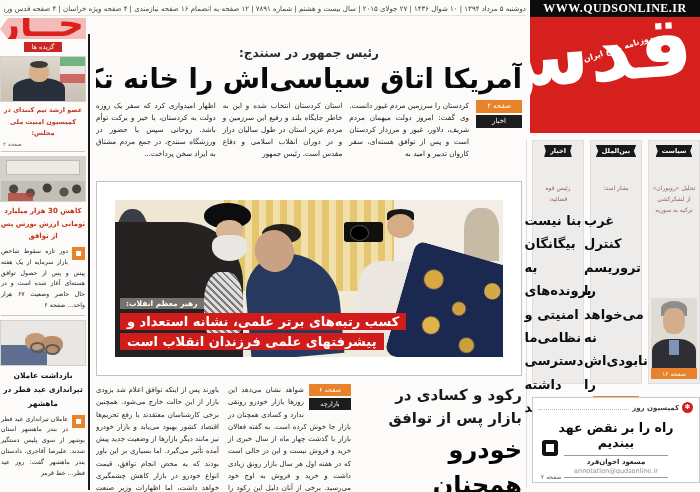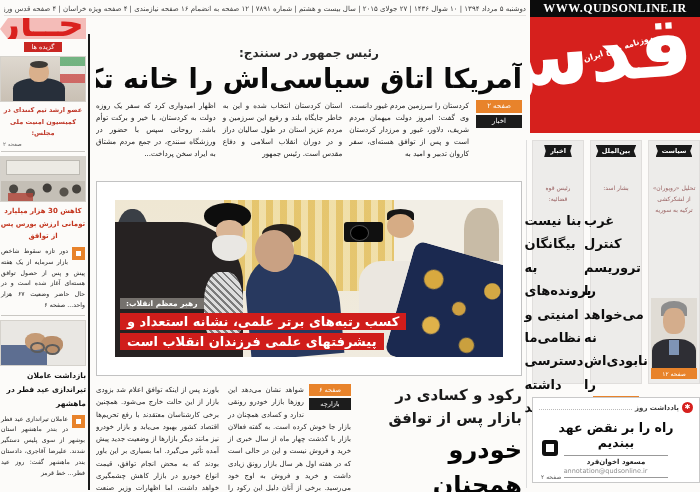--- a/index.html
+++ b/index.html
@@ -26,21 +26,21 @@
   .promo span{position:absolute;top:-15px;right:2px;font-size:36px;font-weight:800;color:#da211e;letter-spacing:1px}
   .promo .notch{position:absolute;left:0;top:0;border-top:11px solid #fcfbf9;border-bottom:10px solid #fcfbf9;border-right:8px solid transparent}
   .rail-label{margin:3px auto 0;background:#c92723;color:#fff;font-size:6.5px;padding:1px 8px;width:max-content}
   .rail-photo{height:46px;margin-top:4px;position:relative;overflow:hidden;border:1px solid #d5d2cc}
   .rail-kicker{font-size:6.5px;color:#c0392b;font-weight:bold;text-align:center;line-height:1.8;margin-top:3px}
   .rail-head{font-size:9px;font-weight:bold;text-align:center;line-height:1.85;color:#0f0f0f;margin-top:1px}
   .rail-page{font-size:5.5px;color:#666;text-align:left;margin:1px 3px 0}
   .rail-sep{border-top:1px solid #c9c7c3;margin:4px 1px}
   .rail-title2{font-size:7px;font-weight:bold;color:#c3341d;text-align:center;line-height:1.8;margin-top:3px}
   .rail-body{font-size:6.2px;text-align:justify;line-height:1.75;color:#222;margin-top:3px;padding:0 1px}
-  .rail-head3{font-size:7.5px;font-weight:bold;text-align:right;line-height:1.85;margin-top:3px}
+  .rail-head3{font-size:7.5px;font-weight:bold;text-align:center;line-height:1.85;margin-top:3px}
   .sq{width:13px;height:13px;border:4px solid #e8832b;background:#fff;float:right;margin:1px 0 1px 4px}
   
   .sc1{background:linear-gradient(#ded8cf,#c9c0b4)}
   .sc1 .flag{position:absolute;right:0;top:0;width:30%;height:60%;opacity:.65;
     background:linear-gradient(#3aa05a 0 33%,#f2f2f2 33% 66%,#cc3333 66%)}
   .sc1 .suit{position:absolute;left:14%;bottom:0;width:62%;height:52%;background:#272f3a;border-radius:45% 45% 0 0}
   .sc1 .head{position:absolute;left:33%;top:12%;width:24%;height:44%;background:#d9b08c;border-radius:45%}
   .sc1 .hair{position:absolute;left:34%;top:8%;width:22%;height:16%;background:#3d3a36;border-radius:50%}
   .sc2{background:#d6d2cb}
   .sc2 .board{position:absolute;top:6%;left:6%;width:88%;height:34%;background:#eceae4;border:1px solid #bdbab3}
@@ -137,21 +137,21 @@
   .pt-lar .mic2{left:28%;bottom:0;width:10%;height:22%;background:#343a42;transform:rotate(-10deg)}
   
   .note{margin-top:13px;height:86px;background:#fff;border:1px solid #c9c9c9;position:relative;padding:4px 6px}
   .note-head{display:flex;direction:rtl;align-items:center;gap:3px}
   .note-icon{width:11px;height:11px;border-radius:50%;background:#d6201d;color:#fff;font-size:7px;line-height:11px;text-align:center;flex:0 0 11px}
   .note-label{font-size:7px;font-weight:bold;color:#3d3d3d;white-space:nowrap}
   .leader{flex:1;border-bottom:1px dotted #bbb;height:5px}
   .note-title{text-align:center;font-size:12.5px;font-weight:bold;color:#0b0b0b;margin-top:7px}
   .note-author{width:68%;margin:5px auto 0;text-align:center;font-size:7px;font-weight:bold;color:#222;
     border-top:1px solid #999;padding-top:2px}
-  .note-email{width:68%;margin:1px auto 0;font-size:6.5px;color:#8f8f8f;
+  .note-email{width:68%;margin:1px auto 0;text-align:center;font-size:6.5px;color:#8f8f8f;
     border-bottom:1px solid #999;padding-bottom:2px;direction:ltr}
   .note-logo{position:absolute;left:9px;top:42px;width:16px;height:16px;background:#111;border-radius:3px}
   .note-logo::after{content:"";position:absolute;left:4px;top:4px;width:8px;height:8px;background:#fff}
   .note-page{position:absolute;left:8px;bottom:2px;font-size:6px;color:#555}
 </style>
 </head>
 <body>
 
 <div id="page">
 
@@ -301,21 +301,21 @@
           <div class="mic1"></div>
           <div class="mic2"></div>
         </div>
         <div class="page-badge">صفحه ۲</div>
       </div>
     </div>
 
     <div class="note">
       <div class="note-head">
         <div class="note-icon">✱</div>
-        <div class="note-label">یادداشت روز</div>
+        <div class="note-label">کمیسیون روز</div>
         <div class="leader"></div>
       </div>
       <div class="note-title rtl">راه را بر نقض عهد ببندیم</div>
       <div class="note-author rtl">مسعود اخوان‌فرد</div>
       <div class="note-email">annotation@qudsonline.ir</div>
       <div class="note-logo"></div>
       <div class="note-page">صفحه ۲</div>
     </div>
   </div>
 

